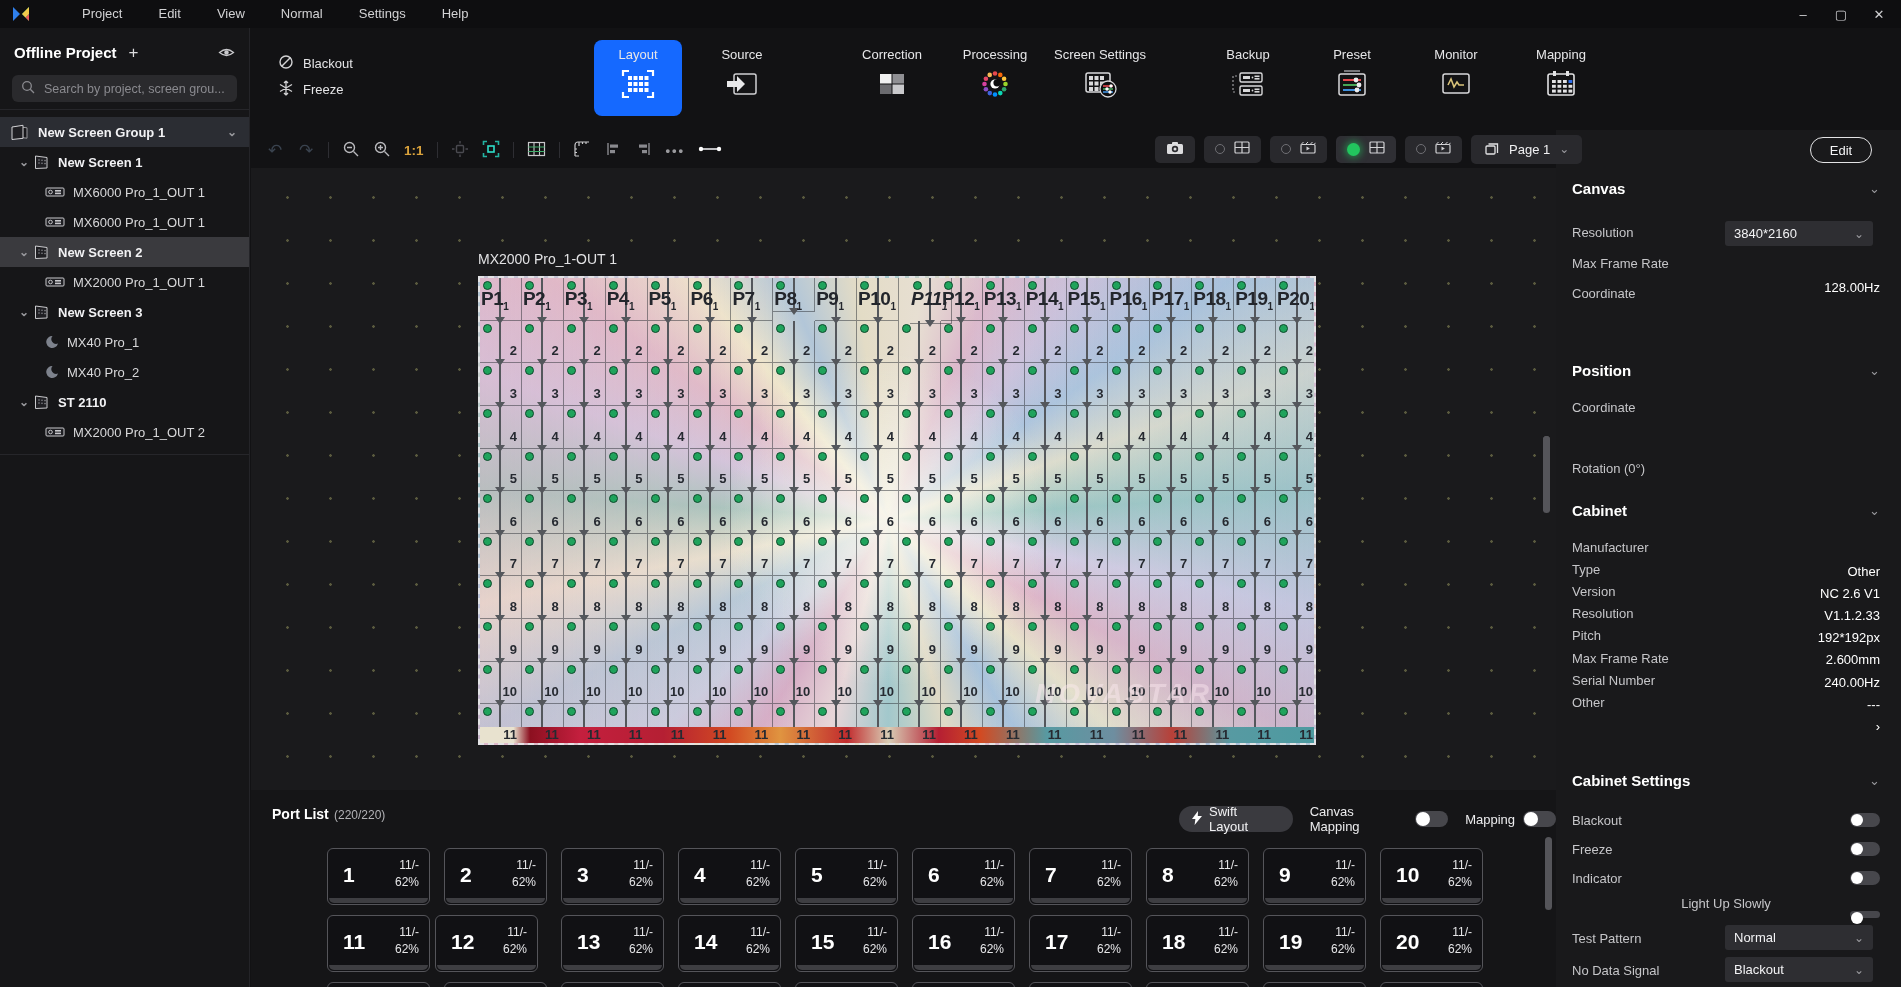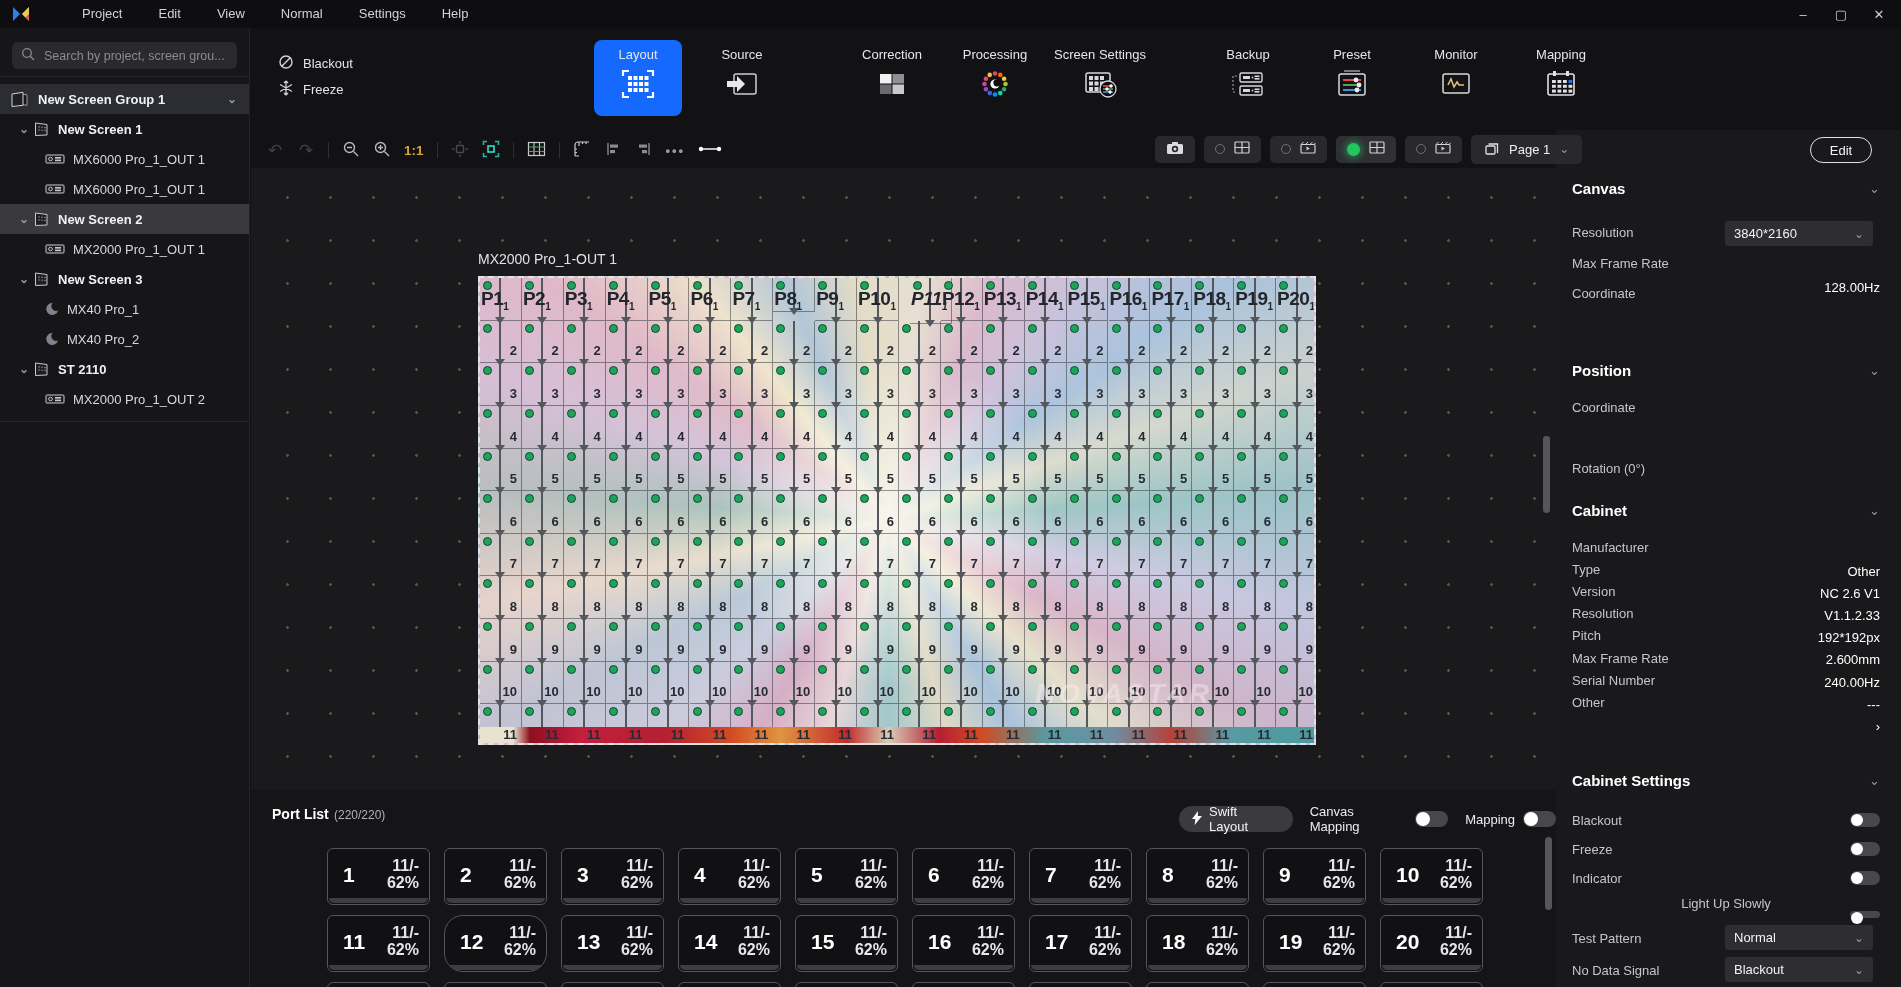--- a/index.html
+++ b/index.html
@@ -108,21 +108,21 @@
          padding:0 13px;gap:7px;color:#f2f2f4;}
   .maplbl{color:#ececee;font-size:13px;}
   .tglrow{display:flex;align-items:center;gap:8px;}
   .tgl{width:33px;height:16px;border-radius:8px;background:#47474c;position:relative;display:inline-block;}
   .tgl i{position:absolute;left:1px;top:1px;width:14px;height:14px;border-radius:50%;background:#fff;}
   .tgl.sm{width:30px;height:14px;}
   .tgl.sm i{width:12px;height:12px;}
   .pbtn{position:absolute;width:103px;height:57px;background:#111114;border:1px solid #55555a;
         border-radius:6px;overflow:hidden;}
   .pbtn .num{position:absolute;left:15px;top:50%;transform:translateY(-58%);font-size:21px;font-weight:700;color:#fff;}
-  .pbtn .info{position:absolute;right:10px;top:8px;text-align:right;font-size:16px;color:#e6e6e8;line-height:17px;font-weight:bold;}
+  .pbtn .info{position:absolute;right:10px;top:8px;text-align:right;font-size:12px;color:#e6e6e8;line-height:17px;}
   .pbar{position:absolute;left:1px;right:1px;bottom:1px;height:5px;background:#3e3e42;
         border-radius:0 0 5px 5px;overflow:hidden;}
   .pfill{height:100%;background:#41802b;}
 
   
   .rpanel{position:absolute;left:1556px;top:130px;right:0;bottom:0;background:#19191b;z-index:8;}
   .rp{position:absolute;left:16px;right:21px;}
   .sec-title{font-size:15px;font-weight:700;color:#fff;display:flex;align-items:center;}
   .sec-title .rchev{margin-left:auto;color:#9a9a9e;font-size:13px;line-height:8px;font-weight:400;}
   .prow{display:flex;align-items:center;font-size:13px;color:#c6c6c9;height:22px;}
@@ -155,20 +155,30 @@
         <span class="menu-item">Help</span>
       </span>
     <span class="win-ctrls">
       <span class="win-btn">–</span>
       <span class="win-btn">▢</span>
       <span class="win-btn">✕</span>
     </span>
   </div>
 
   <div class="sidebar">
+    <div class="sb-head">
+      <span class="sb-title">Offline Project</span>
+      <span class="sb-plus">+</span>
+      <span class="sb-eye">
+        <svg width="17" height="13" viewBox="0 0 17 13">
+            <path d="M1.5 6.5Q8.5 0.5 15.5 6.5 8.5 12.5 1.5 6.5Z" stroke="#c9c9cc" fill="none" stroke-width="1.3"></path>
+            <circle cx="8.5" cy="6.5" r="2.2" fill="#c9c9cc"></circle>
+          </svg>
+      </span>
+    </div>
     <div class="sb-search">
       <span>
         <svg width="14" height="14" viewBox="0 0 14 14">
             <circle cx="6" cy="6" r="4.3" stroke="#8a8a8f" fill="none" stroke-width="1.3"></circle>
             <path d="M9.3 9.3L13 13" stroke="#8a8a8f" stroke-width="1.3"></path>
           </svg>
       </span>
       <input type="text" placeholder="Search by project, screen grou..." style="">
     </div>
     <div class="sb-div"></div>
@@ -2030,21 +2040,21 @@
         <div class="pbtn" style="left: 1053px; top: 0px;">
           <span class="num">10</span>
           <span class="info"><span>11/-</span><br><span>62%</span></span>
           <span class="pbar"><span class="pfill" style="width:62%"></span></span>
         </div>
         <div class="pbtn" style="left: 0px; top: 67px;">
           <span class="num">11</span>
           <span class="info"><span>11/-</span><br><span>62%</span></span>
           <span class="pbar"><span class="pfill" style="width:62%"></span></span>
         </div>
-        <div class="pbtn" style="left: 117px; top: 67px; border-radius: 19px;">
+        <div class="pbtn" style="left: 108px; top: 67px;">
           <span class="num">12</span>
           <span class="info"><span>11/-</span><br><span>62%</span></span>
           <span class="pbar"><span class="pfill" style="width:62%"></span></span>
         </div>
         <div class="pbtn" style="left: 234px; top: 67px;">
           <span class="num">13</span>
           <span class="info"><span>11/-</span><br><span>62%</span></span>
           <span class="pbar"><span class="pfill" style="width:62%"></span></span>
         </div>
         <div class="pbtn" style="left: 351px; top: 67px;">

